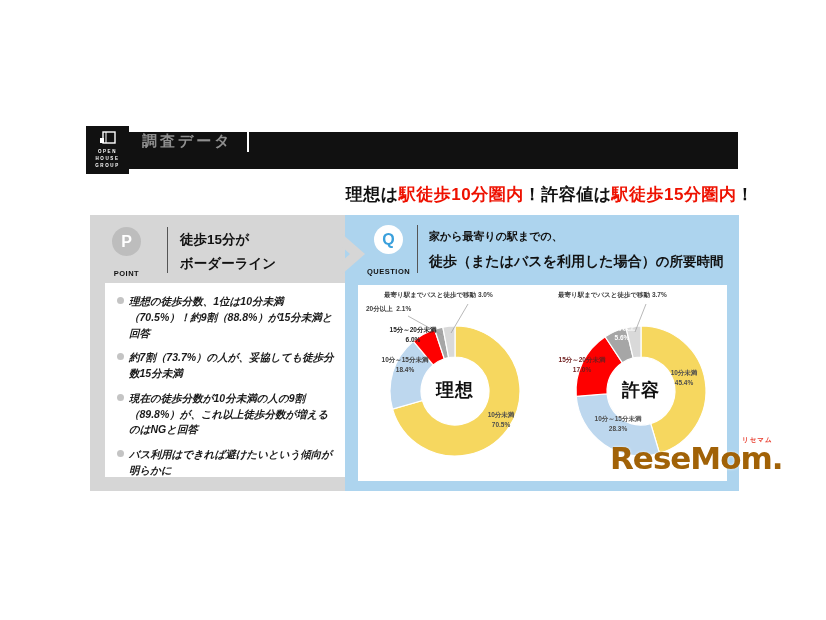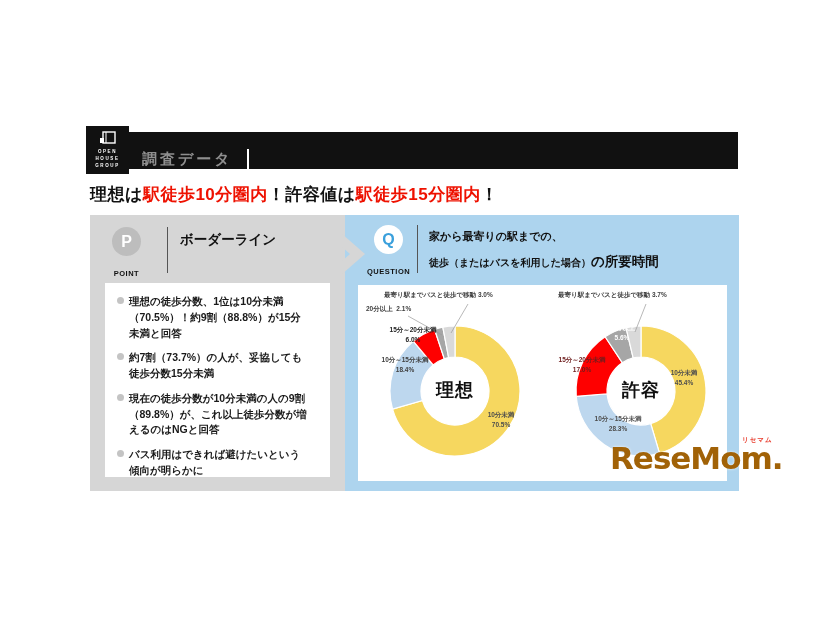--- a/index.html
+++ b/index.html
@@ -5,27 +5,27 @@
   html,body{margin:0;padding:0;background:#fff;}
   body{font-family:"Liberation Sans","DejaVu Sans",sans-serif;}
   #page{position:relative;width:826px;height:620px;background:#fff;overflow:hidden;}
 
   
   #logo{position:absolute;left:86px;top:126px;width:43px;height:48px;background:#111;z-index:3;
         display:flex;flex-direction:column;align-items:center;justify-content:center;}
   #logo .glyph{margin-bottom:3px;}
   #logo .lt{color:#fff;font-size:4.5px;font-weight:bold;letter-spacing:1.6px;line-height:1.5;text-align:center;}
   #header-bar{position:absolute;left:86px;top:132px;width:652px;height:37px;background:#111;
-              display:flex;align-items:flex-end;padding-left:56px;box-sizing:border-box;}
+              display:flex;align-items:flex-start;padding-left:56px;box-sizing:border-box;}
   #header-category{color:#8f8f8f;font-size:15px;font-weight:bold;letter-spacing:3px;}
   #header-div{width:2px;height:20px;background:#fff;margin:0 12px 0 14px;}
   #header-title{color:#fff;font-size:16.5px;font-weight:bold;letter-spacing:1px;}
 
   
-  #subtitle{position:absolute;left:90px;top:183px;width:649px;text-align:left;
+  #subtitle{position:absolute;left:105px;top:183px;width:649px;text-align:right;
             font-size:17px;font-weight:bold;color:#111;letter-spacing:.5px;}
   #subtitle .red{color:#ee1100;}
 
   
   #point-panel{position:absolute;left:90px;top:215px;width:255px;height:276px;background:#d6d6d6;}
   #question-panel{position:absolute;left:345px;top:215px;width:394px;height:276px;background:#add4ee;}
   #panel-arrow{position:absolute;left:341px;top:233px;z-index:2;}
 
   .badge{position:absolute;display:flex;flex-direction:column;align-items:center;}
   .badge .circ{width:29px;height:29px;border-radius:50%;display:flex;align-items:center;justify-content:center;
@@ -36,26 +36,26 @@
   #q-badge{left:22px;top:10px;}
   #q-badge .circ{background:#fff;color:#3aa0dc;}
 
   .hdr-div{position:absolute;width:1px;background:#555;}
   #point-hdr-div{left:77px;top:12px;height:46px;}
   #q-hdr-div{left:72px;top:10px;height:48px;}
 
   #point-title{position:absolute;left:90px;top:13px;font-size:13.5px;font-weight:bold;color:#111;line-height:1.75;}
   #question-title{position:absolute;left:84px;top:12px;font-weight:bold;color:#111;line-height:1.8;}
   #question-title .l1{font-size:11px;}
-  #question-title .sm{font-size:10px;}
+  #question-title .sm{font-size:14px;}
   #question-title .lg{font-size:13.5px;}
 
   
-  #point-card{position:absolute;left:15px;top:68px;width:225px;height:194px;background:#fff;
-              box-sizing:border-box;padding:11px 22px 0 10px;}
+  #point-card{position:absolute;left:15px;top:68px;width:253px;height:194px;background:#fff;
+              box-sizing:border-box;padding:11px 22px 0 10px;font-style:italic;}
   .bullet{display:flex;margin-bottom:9px;}
   .bullet .dot{width:7px;height:7px;border-radius:50%;background:#c4c4c4;flex:none;margin:3px 5px 0 2px;}
   .bullet .btxt{font-size:10.5px;font-weight:bold;color:#1a1a1a;line-height:1.5;}
 
   
   #chart-card{position:absolute;left:13px;top:70px;width:369px;height:196px;background:#fff;}
   .chart-box{position:absolute;width:180px;height:190px;}
   #chart1{left:10px;top:3px;}
   #chart2{left:196px;top:3px;}
   .donut-svg{position:absolute;left:0;top:0;}
@@ -107,20 +107,21 @@
     <span>理想は</span><span class="red">駅徒歩10分圏内</span><span>！許容値は</span><span class="red">駅徒歩15分圏内</span><span>！</span>
   </div>
 
   <div id="point-panel">
     <div class="badge" id="point-badge">
       <div class="circ">P</div>
       <div class="blabel">POINT</div>
     </div>
     <div class="hdr-div" id="point-hdr-div"></div>
     <div id="point-title">
+      <div>徒歩15分が</div>
       <div>ボーダーライン</div>
     </div>
     <div id="point-card">
       <div class="bullet">
         <span class="dot"></span>
         <span class="btxt">理想の徒歩分数、1位は10分未満（70.5%）！約9割（88.8%）が15分未満と回答</span>
       </div>
       <div class="bullet">
         <span class="dot"></span>
         <span class="btxt">約7割（73.7%）の人が、妥協しても徒歩分数15分未満</span>

